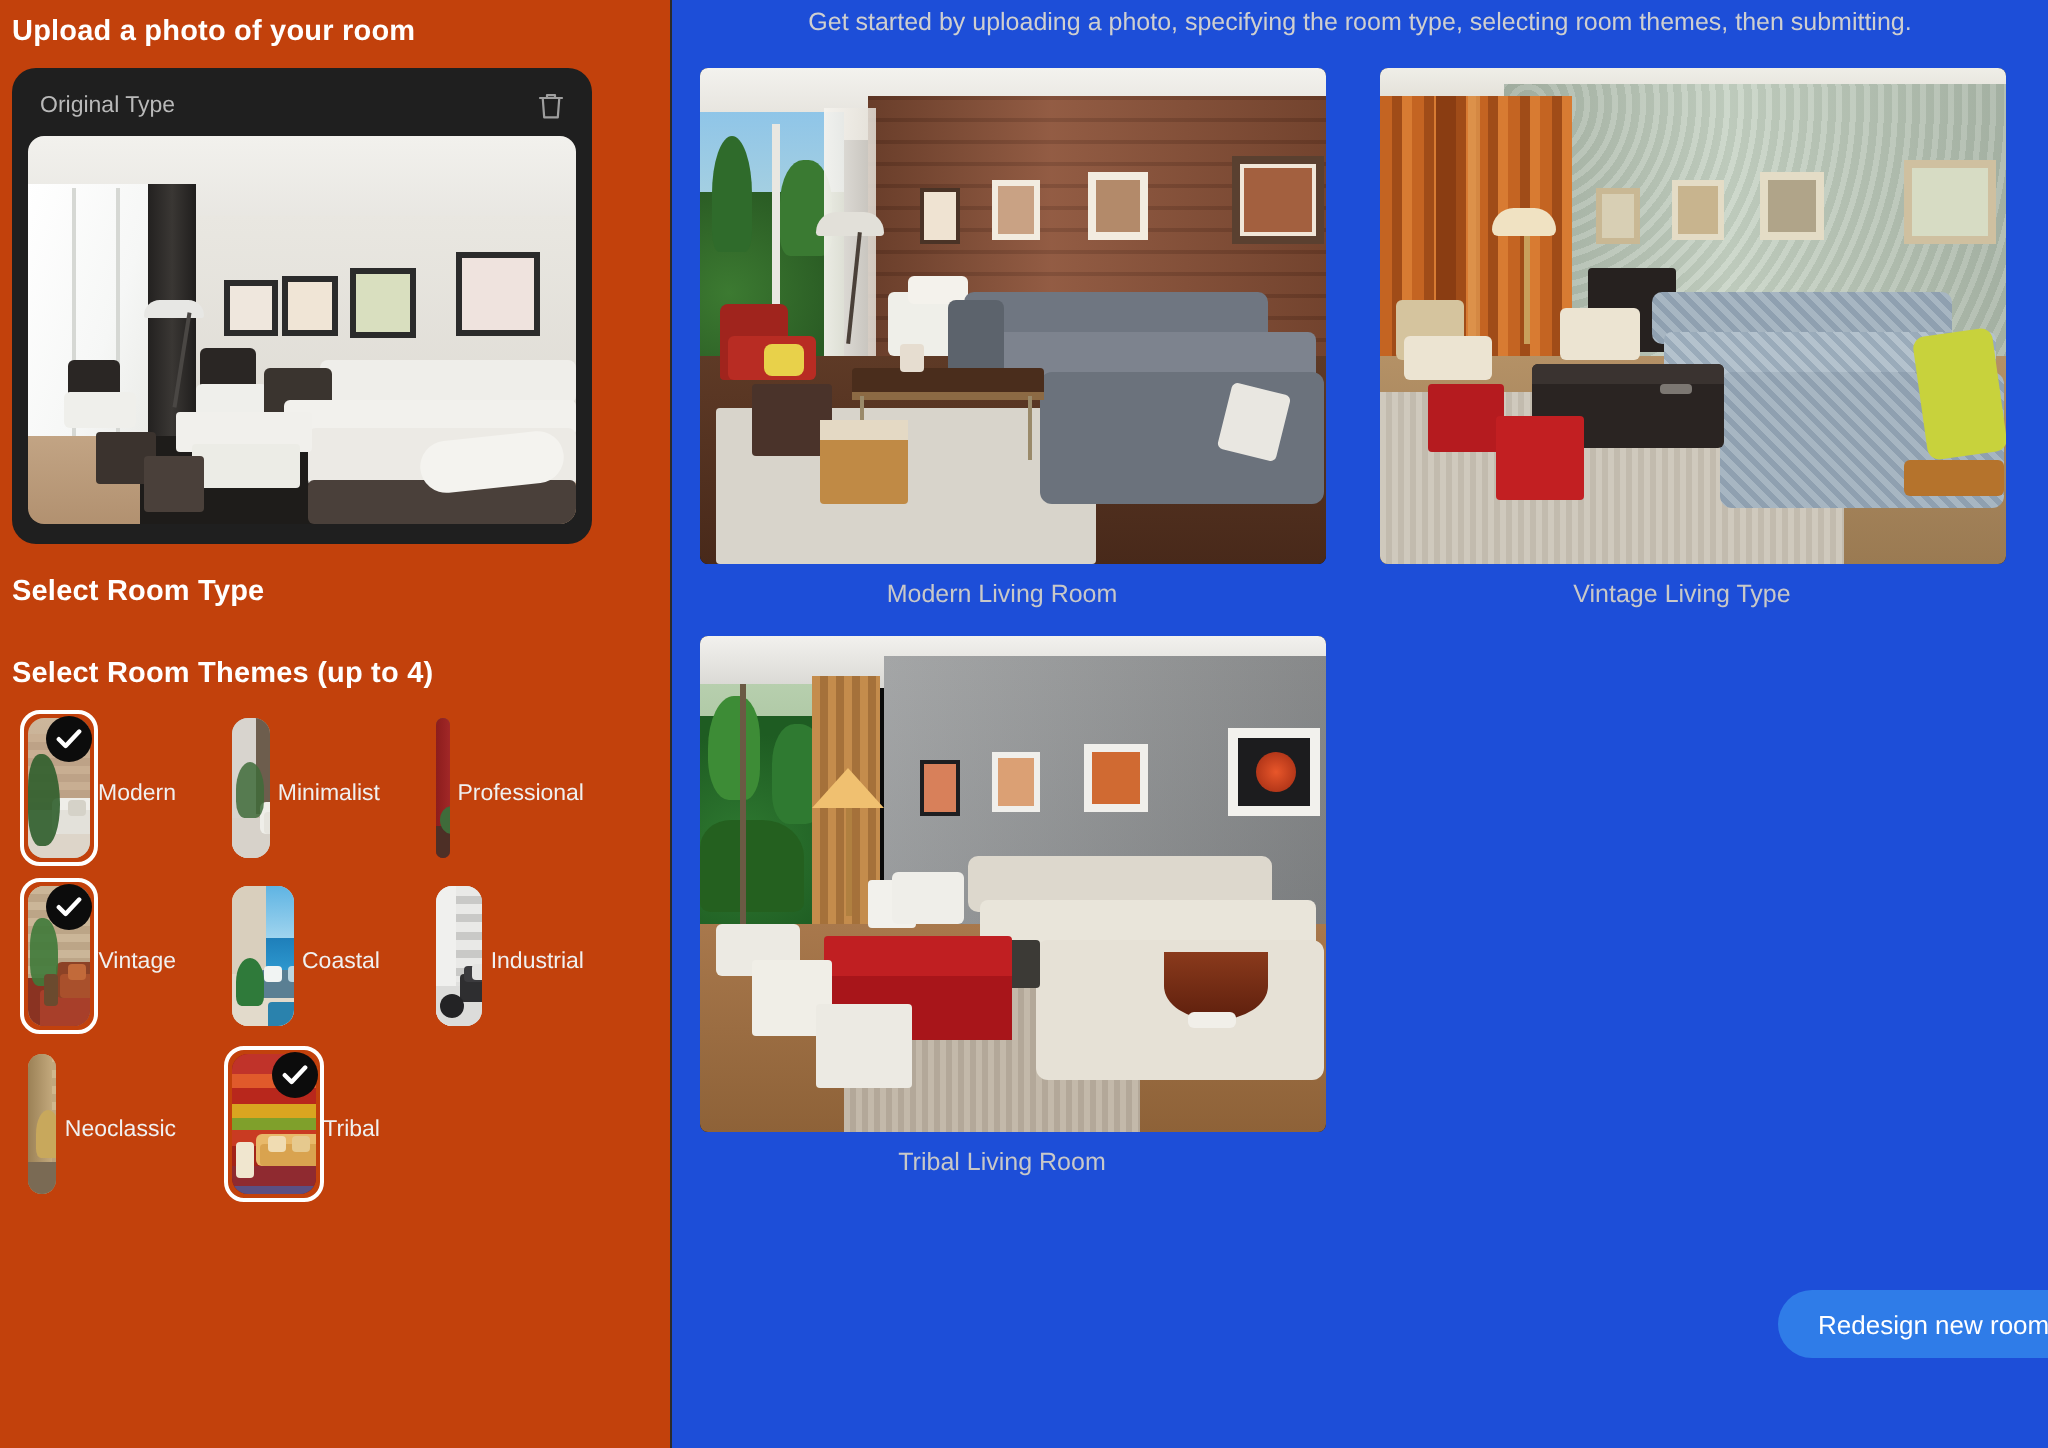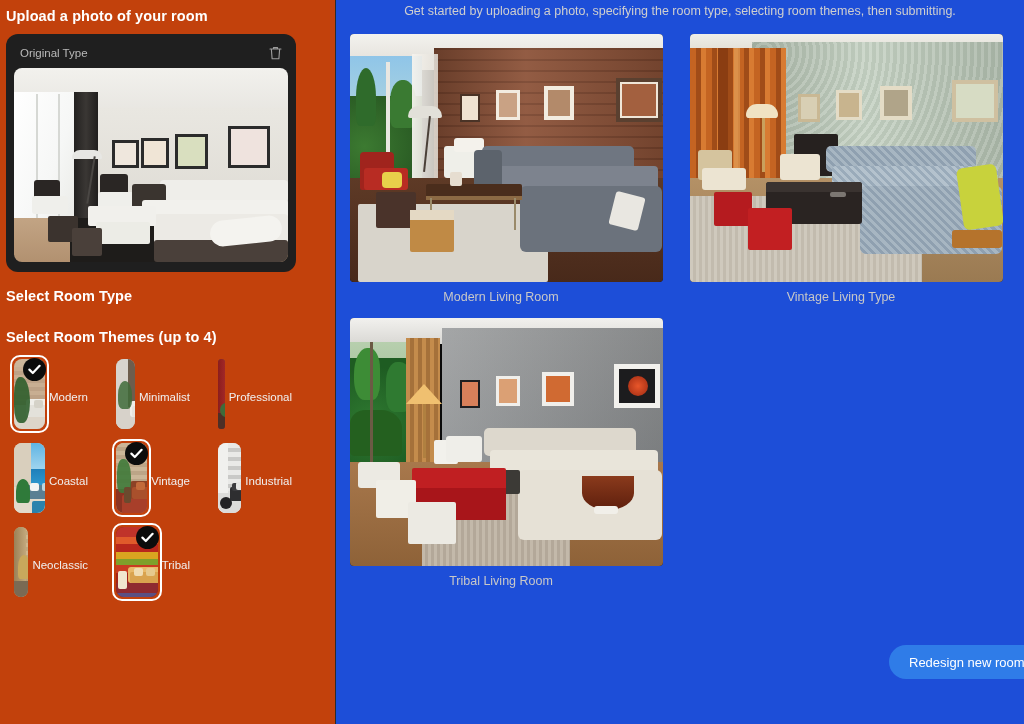--- a/index.html
+++ b/index.html
@@ -381,20 +381,47 @@
               <div class="el" style="left:42px;top:45px;width:8px;height:7px;background:#8f2020;border-radius:2px;"></div>
               <div class="el" style="left:54px;top:18px;width:10px;height:14px;background:#f6f2e7;"></div>
               <div class="el" style="left:2px;top:44px;width:12px;height:14px;background:#3f6b3a;border-radius:50%;"></div>
             </div>
           </div>
 
         </div>
         <span class="theme-label">Professional</span>
       </div>
 
+
+      <div class="theme-cell">
+        <div class="theme-thumb-wrap selected">
+          <div class="theme-thumb">
+            <div class="scene">
+              <div class="el" style="inset:0;background:linear-gradient(180deg,#d9c9af,#c2ab8c);"></div>
+              <div class="el" style="left:0;top:0;width:100%;height:46px;background:repeating-linear-gradient(180deg,#cbb698 0 4px,#bca587 4px 8px);"></div>
+              <div class="el" style="left:0;top:46px;width:100%;height:28px;background:#8a3322;"></div>
+              <div class="el" style="left:6px;top:52px;width:64px;height:20px;background:#a83f2a;border-radius:2px;"></div>
+              <div class="el" style="left:14px;top:38px;width:50px;height:18px;background:#8c4226;border-radius:3px;"></div>
+              <div class="el" style="left:16px;top:44px;width:46px;height:12px;background:#a9502c;border-radius:2px;"></div>
+              <div class="el" style="left:20px;top:39px;width:9px;height:8px;background:#c26a3a;border-radius:2px;"></div>
+              <div class="el" style="left:32px;top:39px;width:9px;height:8px;background:#d4834a;border-radius:2px;"></div>
+              <div class="el" style="left:44px;top:39px;width:9px;height:8px;background:#b85c30;border-radius:2px;"></div>
+              <div class="el" style="left:1px;top:16px;width:14px;height:34px;background:#3f7a3a;border-radius:40% 50% 30% 30%;opacity:.9;"></div>
+              <div class="el" style="left:64px;top:20px;width:11px;height:28px;background:#4a7f3a;border-radius:40% 30% 30% 40%;opacity:.9;"></div>
+              <div class="el" style="left:8px;top:44px;width:7px;height:16px;background:#6b4a2e;border-radius:2px;"></div>
+            </div>
+          </div>
+          <span class="check-badge">
+            <svg width="13" height="11" viewBox="0 0 13 11">
+                <path d="M1.4 5.6l3.4 3.4L11.6 1.8" stroke="#fff" stroke-width="2.2" fill="none" stroke-linecap="round" stroke-linejoin="round"></path>
+              </svg>
+          </span>
+        </div>
+        <span class="theme-label">Vintage</span>
+      </div>
 
       <div class="theme-cell">
         <div class="theme-thumb-wrap">
           <div class="theme-thumb">
             <div class="scene">
               <div class="el" style="inset:0;background:linear-gradient(180deg,#ddd3c0,#cfc3ac);"></div>
               <div class="el" style="left:16px;top:0;width:44px;height:30px;background:linear-gradient(180deg,#5fb4e3,#a9d9f0);"></div>
               <div class="el" style="left:16px;top:26px;width:44px;height:18px;background:linear-gradient(180deg,#1e7fba,#2f9ad0);"></div>
               <div class="el" style="left:44px;top:22px;width:12px;height:6px;background:#4a6f84;border-radius:50% 50% 0 0;"></div>
               <div class="el" style="left:36px;top:0;width:3px;height:46px;background:#e7e0d2;"></div>
@@ -407,47 +434,20 @@
               <div class="el" style="left:40px;top:40px;width:9px;height:8px;background:#f1f4f3;border-radius:2px;"></div>
               <div class="el" style="left:50px;top:40px;width:9px;height:8px;background:#bcd6e0;border-radius:2px;"></div>
               <div class="el" style="left:2px;top:36px;width:14px;height:24px;background:#2f7a3a;border-radius:50% 50% 20% 20%;"></div>
               <div class="el" style="left:60px;top:40px;width:13px;height:20px;background:#2f7a3a;border-radius:50% 50% 20% 20%;"></div>
               <div class="el" style="left:18px;top:58px;width:40px;height:14px;background:#2a82ad;border-radius:2px;"></div>
             </div>
           </div>
 
         </div>
         <span class="theme-label">Coastal</span>
-      </div>
-
-      <div class="theme-cell">
-        <div class="theme-thumb-wrap selected">
-          <div class="theme-thumb">
-            <div class="scene">
-              <div class="el" style="inset:0;background:linear-gradient(180deg,#d9c9af,#c2ab8c);"></div>
-              <div class="el" style="left:0;top:0;width:100%;height:46px;background:repeating-linear-gradient(180deg,#cbb698 0 4px,#bca587 4px 8px);"></div>
-              <div class="el" style="left:0;top:46px;width:100%;height:28px;background:#8a3322;"></div>
-              <div class="el" style="left:6px;top:52px;width:64px;height:20px;background:#a83f2a;border-radius:2px;"></div>
-              <div class="el" style="left:14px;top:38px;width:50px;height:18px;background:#8c4226;border-radius:3px;"></div>
-              <div class="el" style="left:16px;top:44px;width:46px;height:12px;background:#a9502c;border-radius:2px;"></div>
-              <div class="el" style="left:20px;top:39px;width:9px;height:8px;background:#c26a3a;border-radius:2px;"></div>
-              <div class="el" style="left:32px;top:39px;width:9px;height:8px;background:#d4834a;border-radius:2px;"></div>
-              <div class="el" style="left:44px;top:39px;width:9px;height:8px;background:#b85c30;border-radius:2px;"></div>
-              <div class="el" style="left:1px;top:16px;width:14px;height:34px;background:#3f7a3a;border-radius:40% 50% 30% 30%;opacity:.9;"></div>
-              <div class="el" style="left:64px;top:20px;width:11px;height:28px;background:#4a7f3a;border-radius:40% 30% 30% 40%;opacity:.9;"></div>
-              <div class="el" style="left:8px;top:44px;width:7px;height:16px;background:#6b4a2e;border-radius:2px;"></div>
-            </div>
-          </div>
-          <span class="check-badge">
-            <svg width="13" height="11" viewBox="0 0 13 11">
-                <path d="M1.4 5.6l3.4 3.4L11.6 1.8" stroke="#fff" stroke-width="2.2" fill="none" stroke-linecap="round" stroke-linejoin="round"></path>
-              </svg>
-          </span>
-        </div>
-        <span class="theme-label">Vintage</span>
       </div>
 
       <div class="theme-cell">
         <div class="theme-thumb-wrap">
           <div class="theme-thumb">
             <div class="scene">
               <div class="el" style="inset:0;background:linear-gradient(180deg,#d3d3d1,#e6e6e4);"></div>
               <div class="el" style="left:8px;top:0;width:54px;height:48px;background:repeating-linear-gradient(180deg,#e9e9e7 0 5px,#c9c9c7 5px 9px);"></div>
               <div class="el" style="left:0;top:0;width:10px;height:74px;background:#f0f0ee;"></div>
               <div class="el" style="left:0;top:50px;width:100%;height:24px;background:#dcdcda;"></div>

